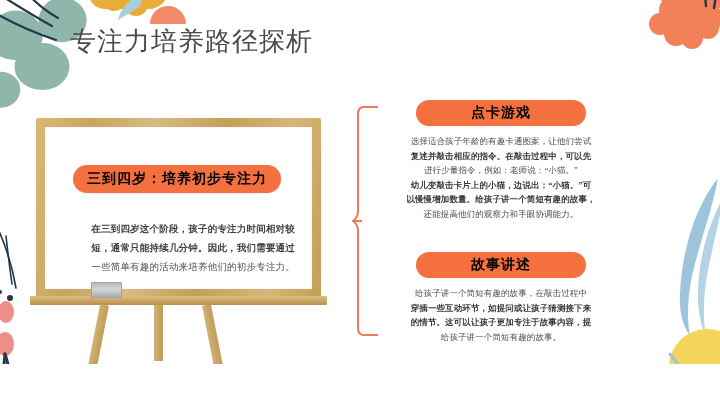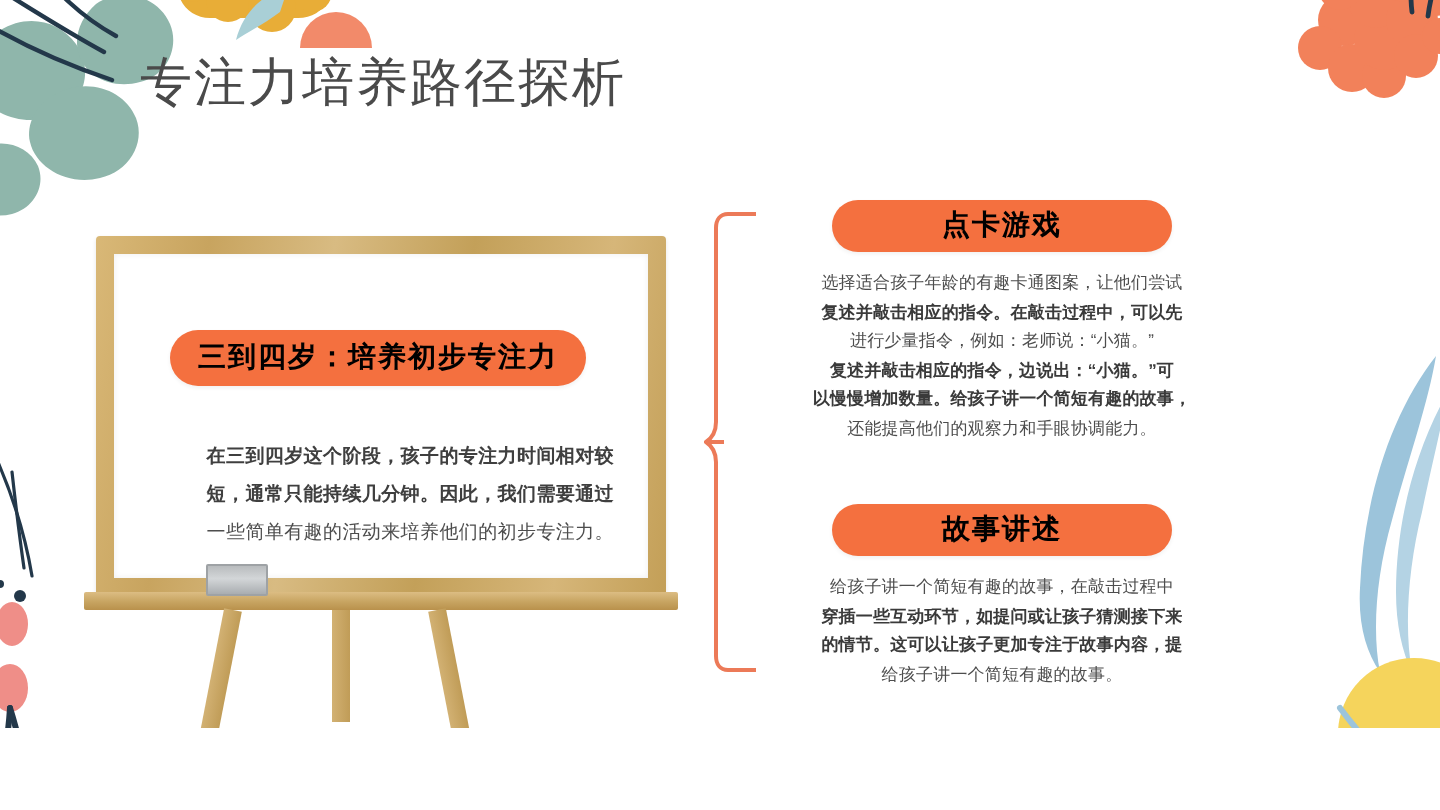--- a/index.html
+++ b/index.html
@@ -16,21 +16,21 @@
   .deco svg{position:absolute;}
 
   
   .page-title{
     position:absolute;left:70px;top:24px;
     font-size:26px;letter-spacing:1px;color:#4a4a4a;
     font-weight:400;white-space:nowrap;
   }
 
   
-  .easel{position:absolute;left:48px;top:118px;width:300px;height:245px;}
+  .easel{position:absolute;left:36px;top:118px;width:300px;height:245px;}
   .board-frame{
     position:absolute;left:0;top:0;width:285px;height:180px;
     background:linear-gradient(100deg,#d9b877 0%,#c8a45f 18%,#d8bb82 38%,#c3a059 60%,#d6b679 82%,#c39f57 100%);
     border-radius:2px;
     box-shadow:0 1px 2px rgba(0,0,0,.10);
     padding:9px;box-sizing:border-box;
   }
   .board-inner{
     width:100%;height:100%;background:#ffffff;
     box-shadow:inset 0 0 3px rgba(0,0,0,.07);
@@ -69,21 +69,21 @@
 
   
   .bracket{position:absolute;left:352px;top:105px;width:28px;height:232px;}
 
   
   .rcol{position:absolute;left:388px;top:100px;width:226px;}
   .sect{margin-bottom:10px;}
   .sect-pill{width:170px;height:26px;margin:0 auto 8px auto;}
   .sect-body{
     font-size:8.5px;line-height:14.5px;color:#4d4d4d;
-    text-align:center;letter-spacing:.1px;
+    text-align:center;letter-spacing:.1px;font-family:Liberation Serif, serif;
   }
   .sect-body b{font-weight:700;color:#3a3a3a;text-align:center;}
   .sect2{position:absolute;left:0;top:152px;width:226px;}
 </style>
 </head>
 <body>
 
 <div class="slide">
 
   <div class="deco">
@@ -211,21 +211,21 @@
   </svg>
 
   <div class="rcol">
 
     <div class="sect">
       <div class="pill sect-pill">点卡游戏</div>
       <div class="sect-body">
         <div>选择适合孩子年龄的有趣卡通图案，让他们尝试</div>
         <div><b>复述并敲击相应的指令。在敲击过程中，可以先</b></div>
         <div>进行少量指令，例如：老师说：“小猫。”</div>
-        <div><b>复述并敲击相应的指令，边说出：“小猫。”可</b></div>
+        <div><b>幼儿变敲击卡片上的小猫，边说出：“小猫。”可</b></div>
         <div><b>以慢慢增加数量。给孩子讲一个简短有趣的故事，</b></div>
         <div>还能提高他们的观察力和手眼协调能力。</div>
       </div>
     </div>
 
     <div class="sect2">
       <div class="pill sect-pill">故事讲述</div>
       <div class="sect-body">
         <div>给孩子讲一个简短有趣的故事，在敲击过程中</div>
         <div><b>穿插一些互动环节，如提问或让孩子猜测接下来</b></div>

